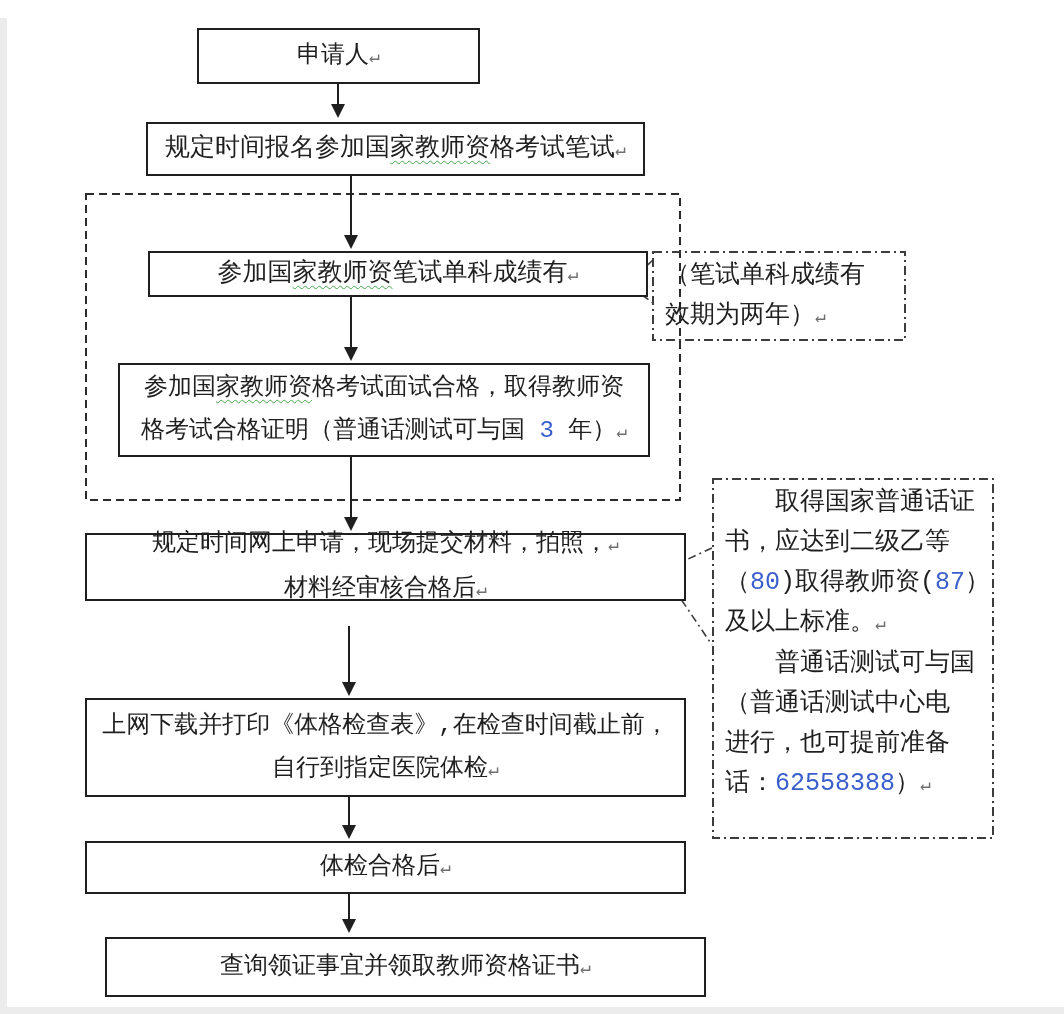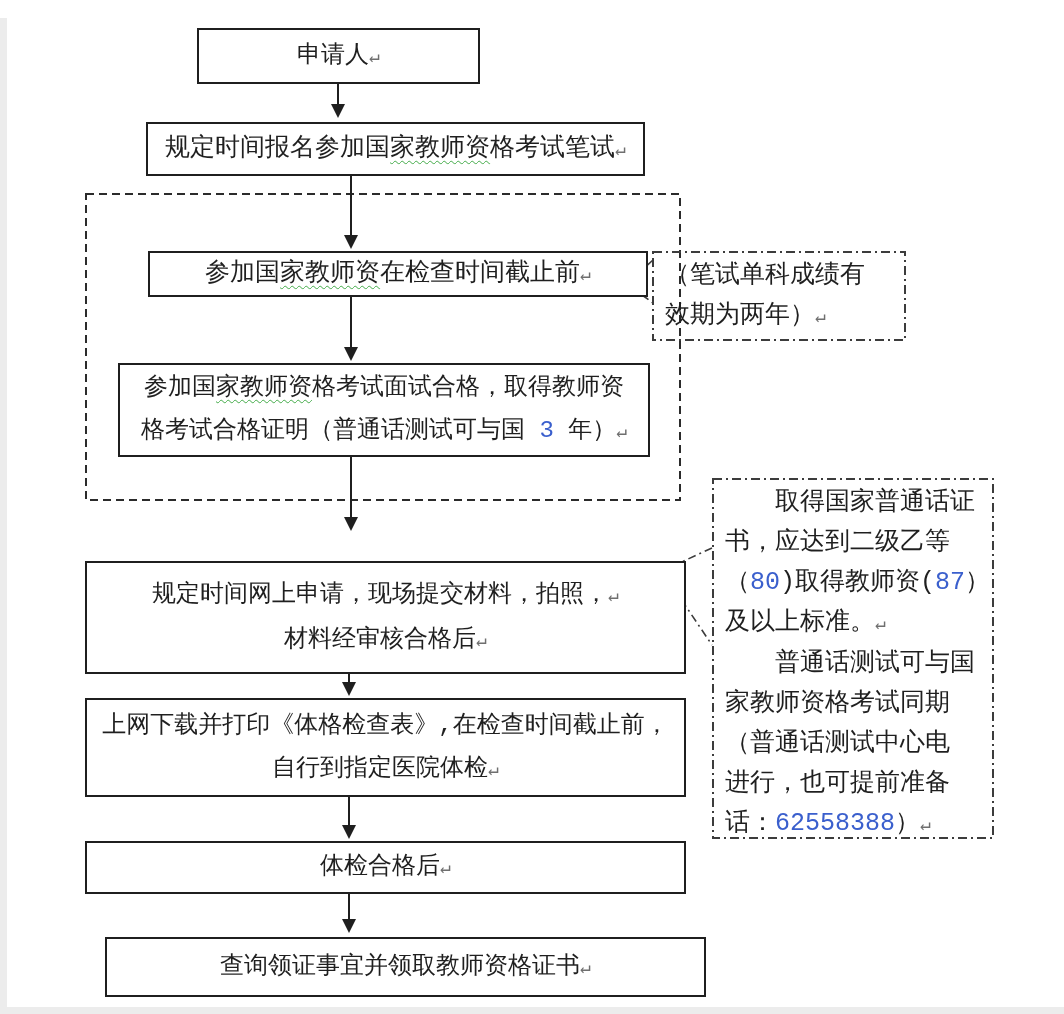--- a/index.html
+++ b/index.html
@@ -92,29 +92,29 @@
 
   <div class="fbox" style="left:197px;top:28px;width:283px;height:56px;">
       <div class="tline"><span>申请人</span><span class="seg-mark">↵</span></div>
     </div>
 
   <div class="fbox fs25" style="left:146px;top:122px;width:499px;height:54px;">
       <div class="tline"><span>规定时间报名参加国</span><span class="seg-squig">家教师资</span><span>格考试笔试</span><span class="seg-mark">↵</span></div>
     </div>
 
   <div class="fbox fs25" style="left:148px;top:251px;width:500px;height:46px;">
-      <div class="tline"><span>参加国</span><span class="seg-squig">家教师资</span><span>在检查时间截止前</span><span class="seg-mark">↵</span></div>
+      <div class="tline"><span>参加国</span><span class="seg-squig">家教师资</span><span>笔试单科成绩有</span><span class="seg-mark">↵</span></div>
     </div>
 
   <div class="fbox" style="left:118px;top:363px;width:532px;height:94px;padding:0 14px;">
       <div class="tline"><span>参加国</span><span class="seg-squig">家教师资</span><span>格考试面试合格，取得教师资</span></div>
       <div class="tline"><span>格考试合格证明（普通话测试可与国 </span><span class="seg-blue">3</span><span> 年）</span><span class="seg-mark">↵</span></div>
     </div>
 
-  <div class="fbox" style="left:85px;top:533px;width:601px;height:113px;margin-top:28px;">
+  <div class="fbox" style="left:85px;top:533px;width:601px;height:68px;">
       <div class="tline"><span>规定时间网上申请，现场提交材料，拍照，</span><span class="seg-mark">↵</span></div>
       <div class="tline"><span>材料经审核合格后</span><span class="seg-mark">↵</span></div>
     </div>
 
   <div class="fbox" style="left:85px;top:698px;width:601px;height:99px;">
       <div class="tline"><span>上网下载并打印《体格检查表》,在检查时间截止前，</span></div>
       <div class="tline"><span>自行到指定医院体检</span><span class="seg-mark">↵</span></div>
     </div>
 
   <div class="fbox" style="left:85px;top:841px;width:601px;height:53px;">
@@ -129,19 +129,18 @@
       <div class="tline"><span>（笔试单科成绩有</span></div>
       <div class="tline"><span>效期为两年）</span><span class="seg-mark">↵</span></div>
     </div>
 
   <div class="callout" style="left:713px;top:479px;width:280px;height:359px;">
       <div class="tline"><span>　　取得国家普通话证</span></div>
       <div class="tline"><span>书，应达到二级乙等</span></div>
       <div class="tline"><span>（</span><span class="seg-blue">80</span><span>)取得教师资(</span><span class="seg-blue">87</span><span>）</span></div>
       <div class="tline"><span>及以上标准。</span><span class="seg-mark">↵</span></div>
       <div class="tline"><span>　　普通话测试可与国</span></div>
-      <div class="tline"><span>家教师资格考试同期</span></div>
       <div class="tline"><span>（普通话测试中心电</span></div>
       <div class="tline"><span>进行，也可提前准备</span></div>
       <div class="tline"><span>话：</span><span class="seg-blue">62558388</span><span>）</span><span class="seg-mark">↵</span></div>
     </div>
 
 </div>
 
 </body></html>

